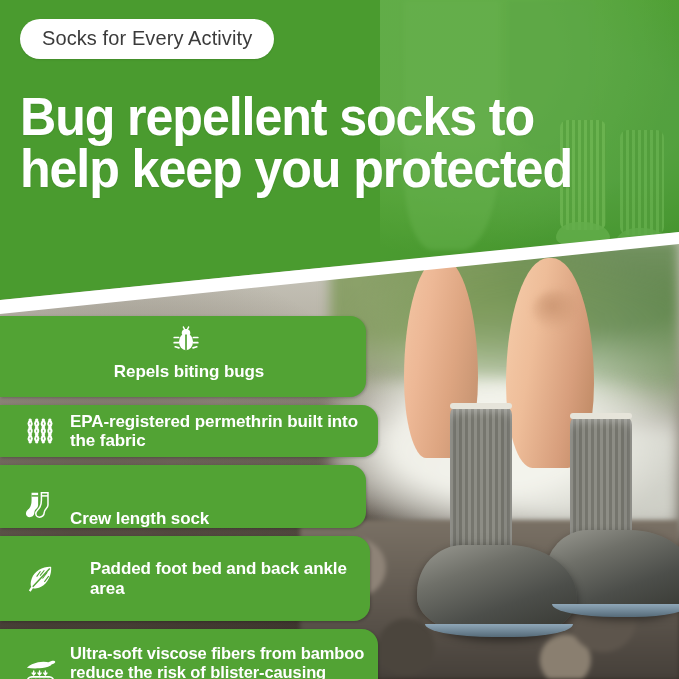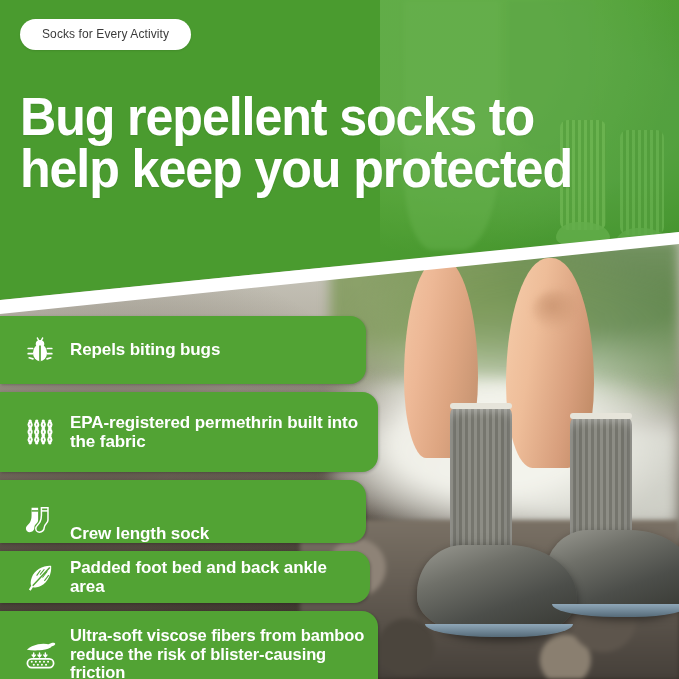--- a/index.html
+++ b/index.html
@@ -109,21 +109,21 @@
     position:absolute;left:0;top:0;width:679px;height:320px;
     background:#ffffff;
     clip-path:polygon(0 300px, 679px 232px, 679px 244px, 0 314px);
   }
 
   
   .badge{
     position:absolute;left:20px;top:19px;
     background:#ffffff;border-radius:22px;
     padding:8px 22px 9px 22px;
-    font-size:12px;color:#3b3b3b;
+    font-size:20px;color:#3b3b3b;
     letter-spacing:.1px;
     box-shadow:0 1px 2px rgba(0,0,0,.10);
     white-space:nowrap;
   }
 
   
   .headline{
     position:absolute;left:20px;top:55px;width:600px;
     color:#ffffff;font-weight:bold;
     font-size:54px;line-height:.96;
@@ -136,24 +136,24 @@
   .features{position:absolute;left:0;top:316px;width:360px;}
   .feature-card{
     position:relative;
     background:#52a334;
     border-radius:0 16px 16px 0;
     display:flex;align-items:center;
     padding:0 10px 0 16px;
     margin-bottom:8px;
     box-shadow:1px 1px 3px rgba(0,0,0,.22);
   }
-  .feature-card.r1{width:340px;height:68px;}
-  .feature-card.r2{width:352px;height:80px;}
+  .feature-card.r1{width:340px;height:81px;flex-direction:column;}
+  .feature-card.r2{width:352px;height:52px;}
   .feature-card.r3{width:340px;height:63px;align-items:flex-end;}
-  .feature-card.r4{width:344px;height:52px;}
+  .feature-card.r4{width:344px;height:85px;gap:20px;}
   .feature-card.r5{width:352px;height:86px;}
 
   .f-icon{width:48px;min-width:48px;height:46px;display:flex;align-items:center;justify-content:center;}
   .f-icon svg{display:block;}
   .f-text{
     color:#ffffff;font-size:17px;font-weight:bold;line-height:1.12;
     letter-spacing:-.1px;padding-left:6px;
   }
   .feature-card.r5 .f-text{font-size:16.5px;}
 </style>

